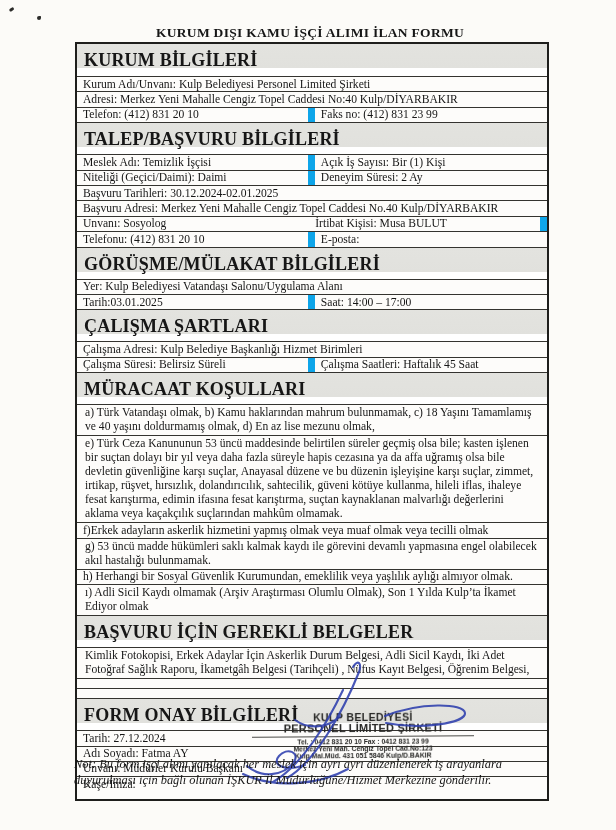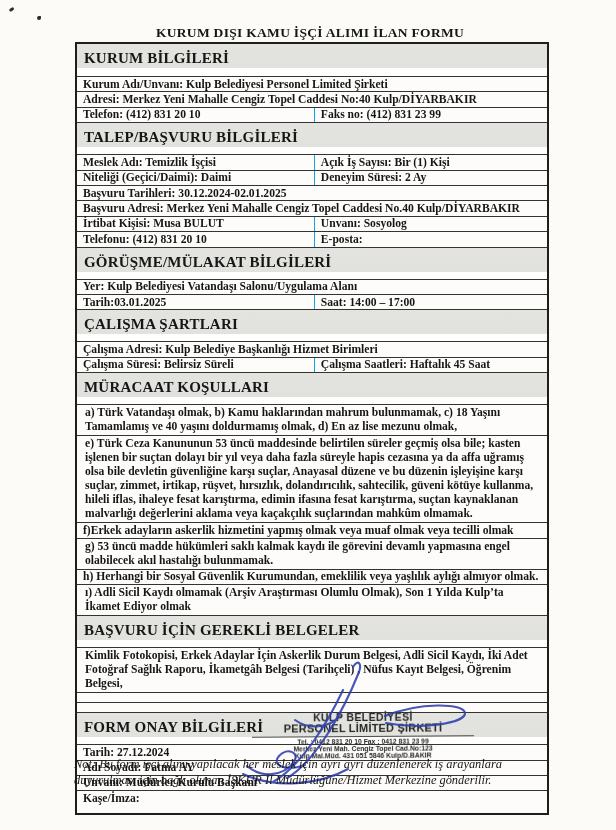--- a/index.html
+++ b/index.html
@@ -18,37 +18,36 @@
   }
   .tbl {
     position:absolute; left:75px; top:42px; width:470px;
     border:2px solid #1e1e1c;
     background:#fdfcfa;
   }
   .row {
     border-top:1px solid #34332f;
     display:flex; align-items:stretch;
     box-sizing:border-box;
-    font-weight:bold;
   }
   .row:first-child { border-top:none; }
   .hdr {
     display:block;
     height:32px;
     background:linear-gradient(#e3e3df 0px, #e1e1dd 24px, #ffffff 24px);
-    font-weight:bold; font-size:15px;
+    font-weight:bold; font-size:18px;
     padding:6px 0 0 7px;
     box-sizing:border-box;
     letter-spacing:0.2px;
   }
   .cell {
     padding:0.5px 6px; font-size:11.6px; line-height:13.4px;
     box-sizing:border-box; flex:1;
   }
-  .split .cell.left { flex:0 0 50.6%; border-right:1px solid #0ea5e9; }
+  .split .cell.left { flex:0 0 50.6%; border-right:7px solid #0ea5e9; }
   .para { line-height:14px; padding:1px 8px; }
   .empty-row { height:10px; }
   .kase-row { min-height:23px; }
   .note {
     position:absolute; left:74px; top:757px; width:482px;
     font-size:12.4px; font-style:italic; line-height:15.5px;
   }
   .note b { font-weight:normal; }
   .stamp {
     position:absolute; left:252px; top:712px; width:222px;
@@ -100,22 +99,22 @@
       <div class="cell left">Niteliği (Geçici/Daimi): Daimi</div>
       <div class="cell">Deneyim Süresi: 2 Ay</div>
     </div>
     <div class="row">
         <div class="cell">Başvuru Tarihleri: 30.12.2024-02.01.2025</div>
       </div>
     <div class="row">
         <div class="cell">Başvuru Adresi: Merkez Yeni Mahalle Cengiz Topel Caddesi No.40 Kulp/DİYARBAKIR</div>
       </div>
     <div class="row split">
+      <div class="cell">Unvanı: Sosyolog</div>
       <div class="cell left">İrtibat Kişisi: Musa BULUT</div>
-      <div class="cell">Unvanı: Sosyolog</div>
     </div>
     <div class="row split">
       <div class="cell left">Telefonu:  (412) 831 20 10</div>
       <div class="cell">E-posta:</div>
     </div>
 
     <div class="row hdr">GÖRÜŞME/MÜLAKAT BİLGİLERİ</div>
     <div class="row">
         <div class="cell">Yer: Kulp Belediyesi Vatandaşı Salonu/Uygulama Alanı</div>
       </div>

